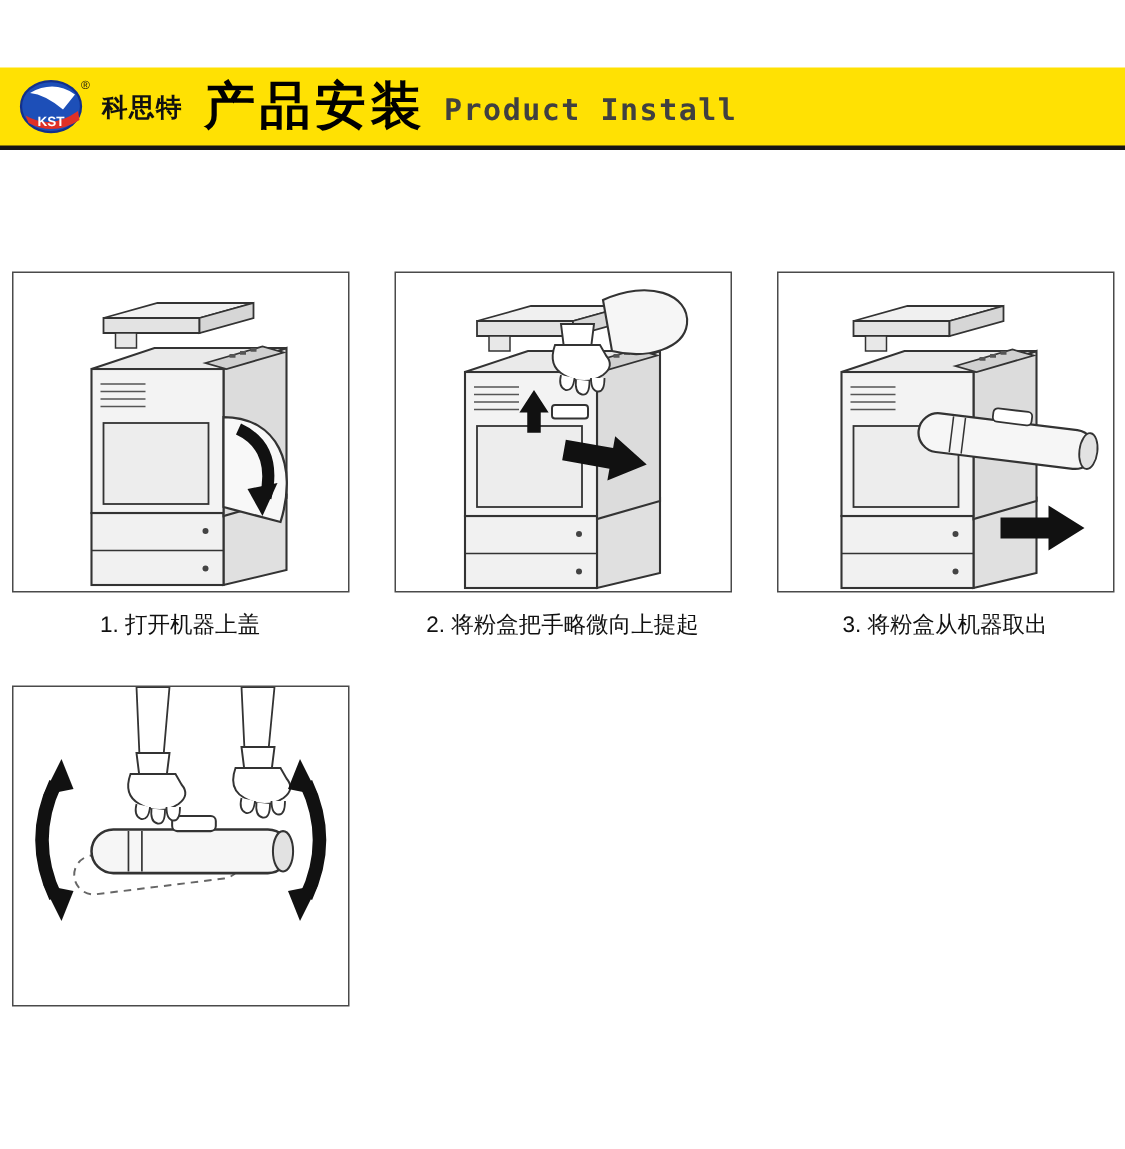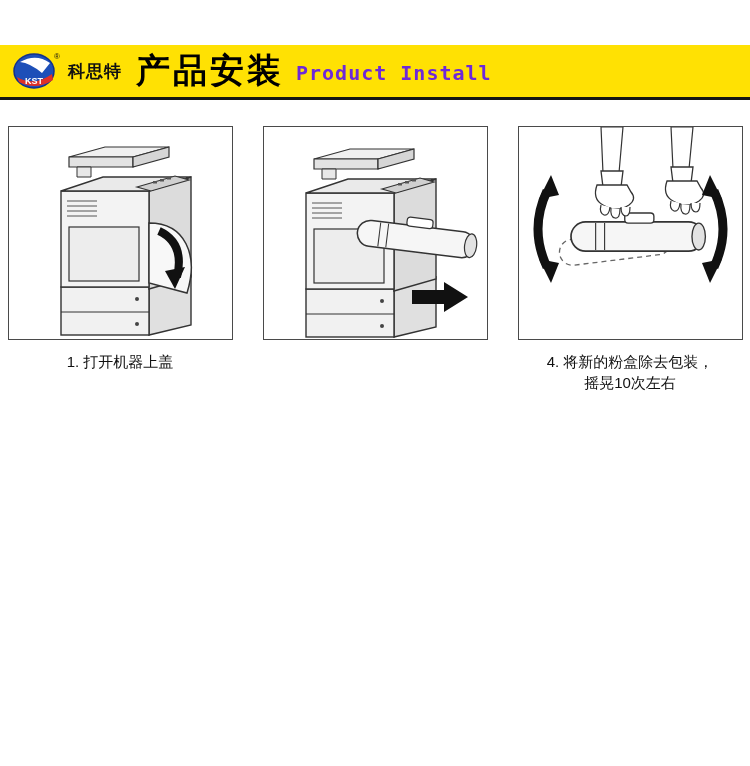--- a/index.html
+++ b/index.html
@@ -19,28 +19,28 @@
   .logo-wrap { display: flex; align-items: flex-start; }
   .brand {
     font-size: 17px; font-weight: bold; color: #111;
     margin-left: 6px; margin-right: 14px; letter-spacing: 1px; text-align: center;
   }
   .title-cn {
     font-size: 34px; font-weight: bold; color: #000; letter-spacing: 3px;
   }
   .title-en {
     font-family: "DejaVu Sans Mono", "Liberation Mono", monospace;
-    font-size: 20px; font-weight: bold; color: #6d28d9;
+    font-size: 20px; font-weight: bold; color: #404040;
     margin-left: 12px; letter-spacing: 1px; padding-top: 4px;
   }
 
   
   .steps {
     width: 696px;
-    margin: 26px auto 0 auto;
+    margin: 81px auto 0 auto;
     display: grid;
     grid-template-columns: repeat(3, 225px);
     column-gap: 10px;
     row-gap: 46px;
     justify-content: center;
     gap: 30px;
   }
   .panel-box {
     width: 225px; height: 214px;
     border: 1px solid #4a4a4a;
@@ -144,48 +144,58 @@
         <svg viewBox="0 0 223 212">
           <use href="#copier" transform="translate(12,4)"></use>
           <path d="M140,96 C176,96 190,128 178,166 L140,156 Z" fill="#f8f8f8" stroke="#333" stroke-width="1.5"></path>
           <path d="M150,104 Q176,116 168,150" fill="none" stroke="#111" stroke-width="8"></path>
           <polygon points="176,140 166,162 156,144" fill="#111"></polygon>
         </svg>
       </div>
       <div class="caption">1. 打开机器上盖</div>
     </div>
 
+    <div class="step">
+      <div class="panel-box">
+        <svg viewBox="0 0 223 212">
+          <use href="#copier" transform="translate(6,6)"></use>
+          <path d="M138,18 C168,4 196,14 194,34 C192,50 168,58 144,52 Z" fill="#f6f6f6" stroke="#333" stroke-width="1.4"></path>
+          <rect x="104" y="88" width="24" height="9" rx="2" fill="#fff" stroke="#333" stroke-width="1.3"></rect>
+          <use href="#arr-up" transform="translate(92,84) scale(0.75)"></use>
+          <use href="#hand" transform="translate(98,34)"></use>
+          <use href="#arr-r" transform="translate(112,118) rotate(10)"></use>
+        </svg>
+      </div>
+      <div class="caption">2. 将粉盒把手略微向上提起</div>
+    </div>
 
     <div class="step">
       <div class="panel-box">
         <svg viewBox="0 0 223 212">
           <use href="#copier" transform="translate(2,6)"></use>
           <use href="#cart" transform="translate(96,84) rotate(7)"></use>
           <use href="#arr-r" transform="translate(148,170)"></use>
         </svg>
       </div>
+      <div class="caption">3. 将粉盒从机器取出</div>
     </div>
 
     <div class="step">
       <div class="panel-box">
         <svg viewBox="0 0 223 212">
           <g stroke-dasharray="5 4" transform="translate(38,106) rotate(-7)">
             <rect x="0" y="8" width="112" height="26" rx="13" fill="none" stroke="#666" stroke-width="1.3"></rect>
           </g>
           <polygon points="82,0 104,0 100,46 84,46" fill="#fff" stroke="#333" stroke-width="1.2"></polygon>
           <polygon points="152,0 174,0 170,42 154,42" fill="#fff" stroke="#333" stroke-width="1.2"></polygon>
           <use href="#cart" transform="translate(52,86) scale(1.12)"></use>
           <use href="#hand" transform="translate(70,44)"></use>
           <use href="#hand" transform="translate(140,40)"></use>
           <use href="#shake" transform="translate(18,52)"></use>
           <use href="#shake" transform="translate(205,52) scale(-1,1)"></use>
         </svg>
       </div>
-      <div class="caption">
-        <div>4. 将新的粉盒除去包装，</div>
-        <div>摇晃10次左右</div>
-      </div>
     </div>
 
 
 
   </div>
 </div>
 
 </body></html>

